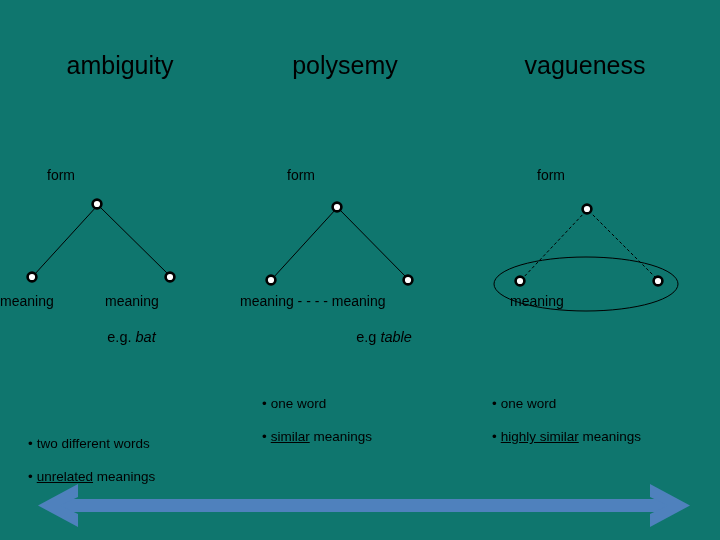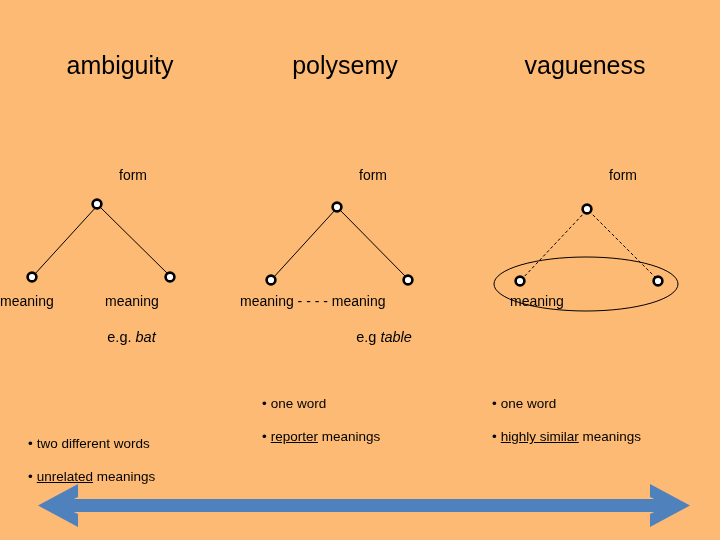--- a/index.html
+++ b/index.html
@@ -9,21 +9,21 @@
     background: #ffffff;
   }
   body {
     font-family: "Liberation Sans", sans-serif;
     color: #000000;
   }
   #slide {
     position: relative;
     width: 720px;
     height: 540px;
-    background: #fdba74;
+    background: #0f766e;
     overflow: hidden;
   }
 
   
   .heading {
     position: absolute;
     top: 48px;
     font-size: 25px;
     line-height: 34px;
     text-align: center;
@@ -41,21 +41,21 @@
     top: 0;
     width: 720px;
     height: 470px;
   }
 
   
   .form-label {
     position: absolute;
     font-size: 14px;
     line-height: 18px;
-    text-align: right;
+    text-align: left;
     white-space: nowrap;
   }
   #form-label-0 { left: 47px;  top: 166px; width: 100px; }
   #form-label-1 { left: 287px; top: 166px; width: 100px; }
   #form-label-2 { left: 537px; top: 166px; width: 100px; }
 
   .meaning-label {
     position: absolute;
     font-size: 14px;
     line-height: 18px;
@@ -170,21 +170,21 @@
     <div class="bullet-row">
       <span class="bullet-dot">•</span><span></span><u>unrelated</u><span> meanings</span>
     </div>
   </div>
 
   <div class="bullets" id="bullets-1">
     <div class="bullet-row">
       <span class="bullet-dot">•</span><span>one word</span><u></u><span></span>
     </div>
     <div class="bullet-row">
-      <span class="bullet-dot">•</span><span></span><u>reporter</u><span> meanings</span>
+      <span class="bullet-dot">•</span><span></span><u>similar</u><span> meanings</span>
     </div>
   </div>
 
   <div class="bullets" id="bullets-2">
     <div class="bullet-row">
       <span class="bullet-dot">•</span><span>one word</span><u></u><span></span>
     </div>
     <div class="bullet-row">
       <span class="bullet-dot">•</span><span></span><u>highly similar</u><span> meanings</span>
     </div>

